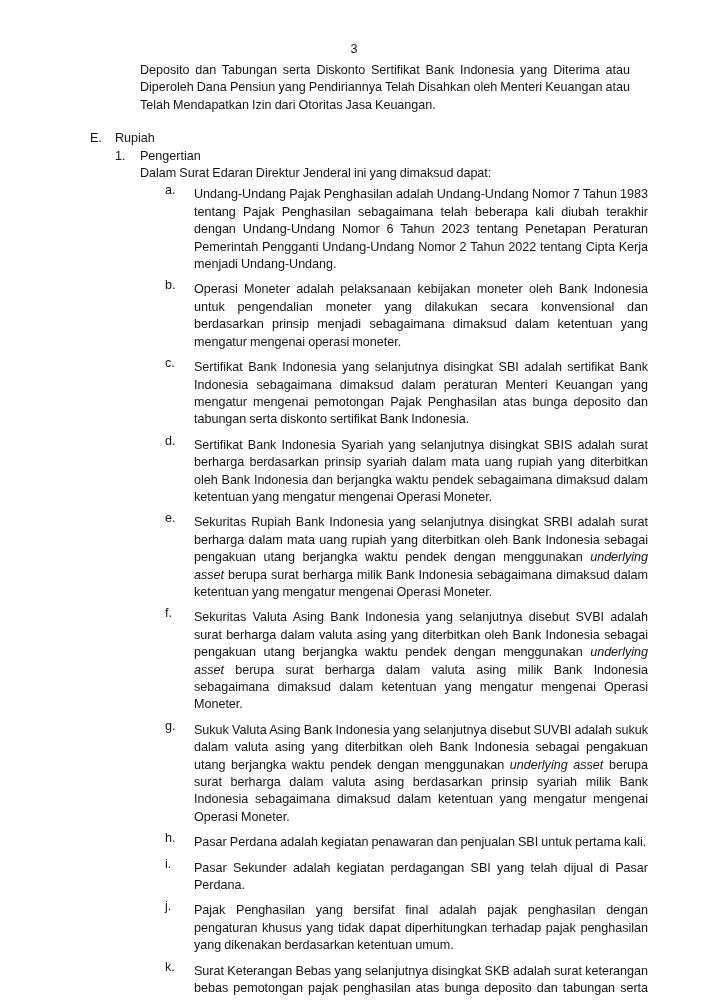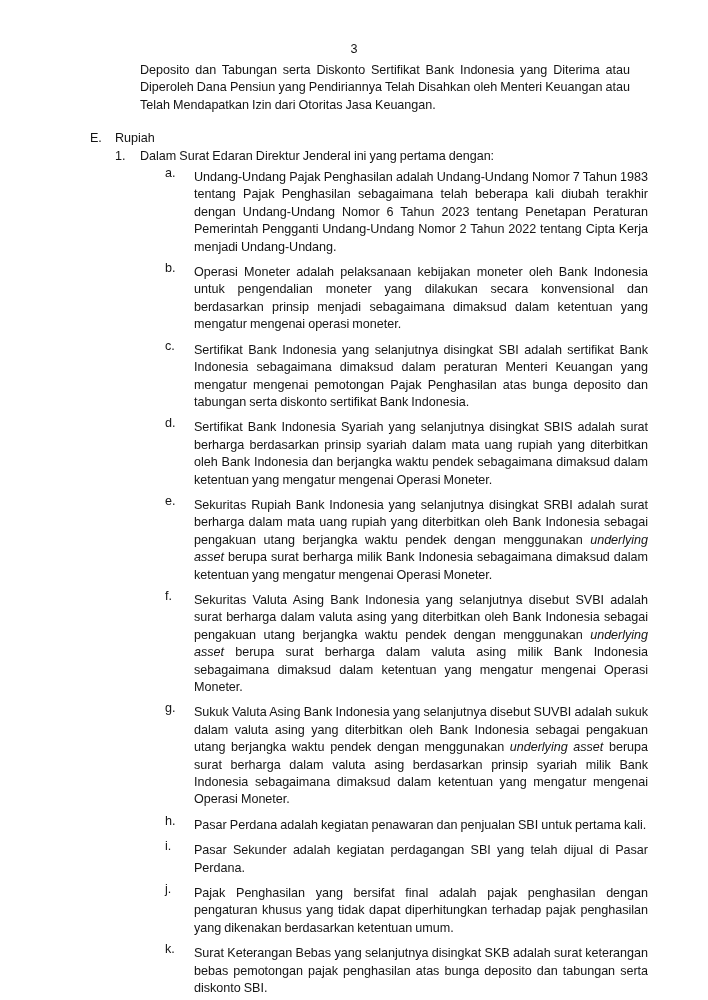--- a/index.html
+++ b/index.html
@@ -93,21 +93,22 @@
 
     <div class="section-row">
       <span class="sec-label">E.</span>
       <span class="sec-title">Rupiah</span>
     </div>
 
     <div class="subsection-row">
       <span class="sub-indent"></span>
       <span class="sub-label">1.</span>
       <div class="sub-body">
-        <p class="sub-lead">Dalam Surat Edaran Direktur Jenderal ini yang pertama dengan:</p>
+        <p class="sub-title">Pengertian</p>
+        <p class="sub-lead">Dalam Surat Edaran Direktur Jenderal ini yang dimaksud dapat:</p>
         <div class="definitions">
   <div class="def-row">
     <span class="def-letter">a.</span>
     <p class="def-text"><span>Undang-Undang Pajak Penghasilan adalah Undang-Undang Nomor 7 Tahun 1983 tentang Pajak Penghasilan sebagaimana telah beberapa kali diubah terakhir dengan Undang-Undang Nomor 6 Tahun 2023 tentang Penetapan Peraturan Pemerintah Pengganti Undang-Undang Nomor 2 Tahun 2022 tentang Cipta Kerja menjadi Undang-Undang.</span></p>
   </div>
 
   <div class="def-row">
     <span class="def-letter">b.</span>
     <p class="def-text"><span>Operasi Moneter adalah pelaksanaan kebijakan moneter oleh Bank Indonesia untuk pengendalian moneter yang dilakukan secara konvensional dan berdasarkan prinsip menjadi sebagaimana dimaksud dalam ketentuan yang mengatur mengenai operasi moneter.</span></p>
   </div>

